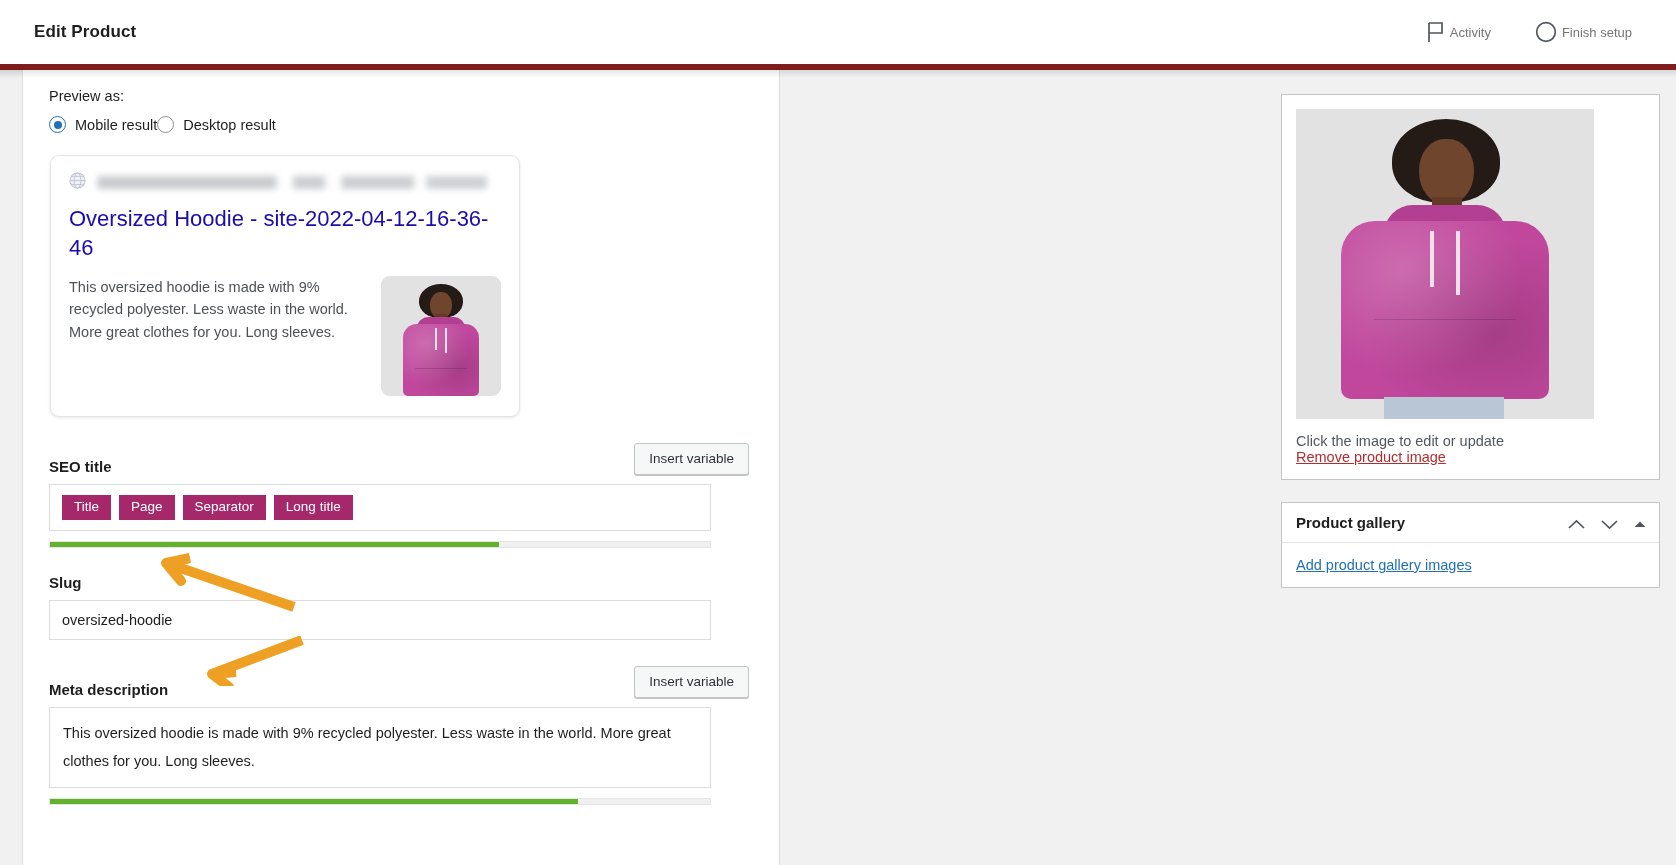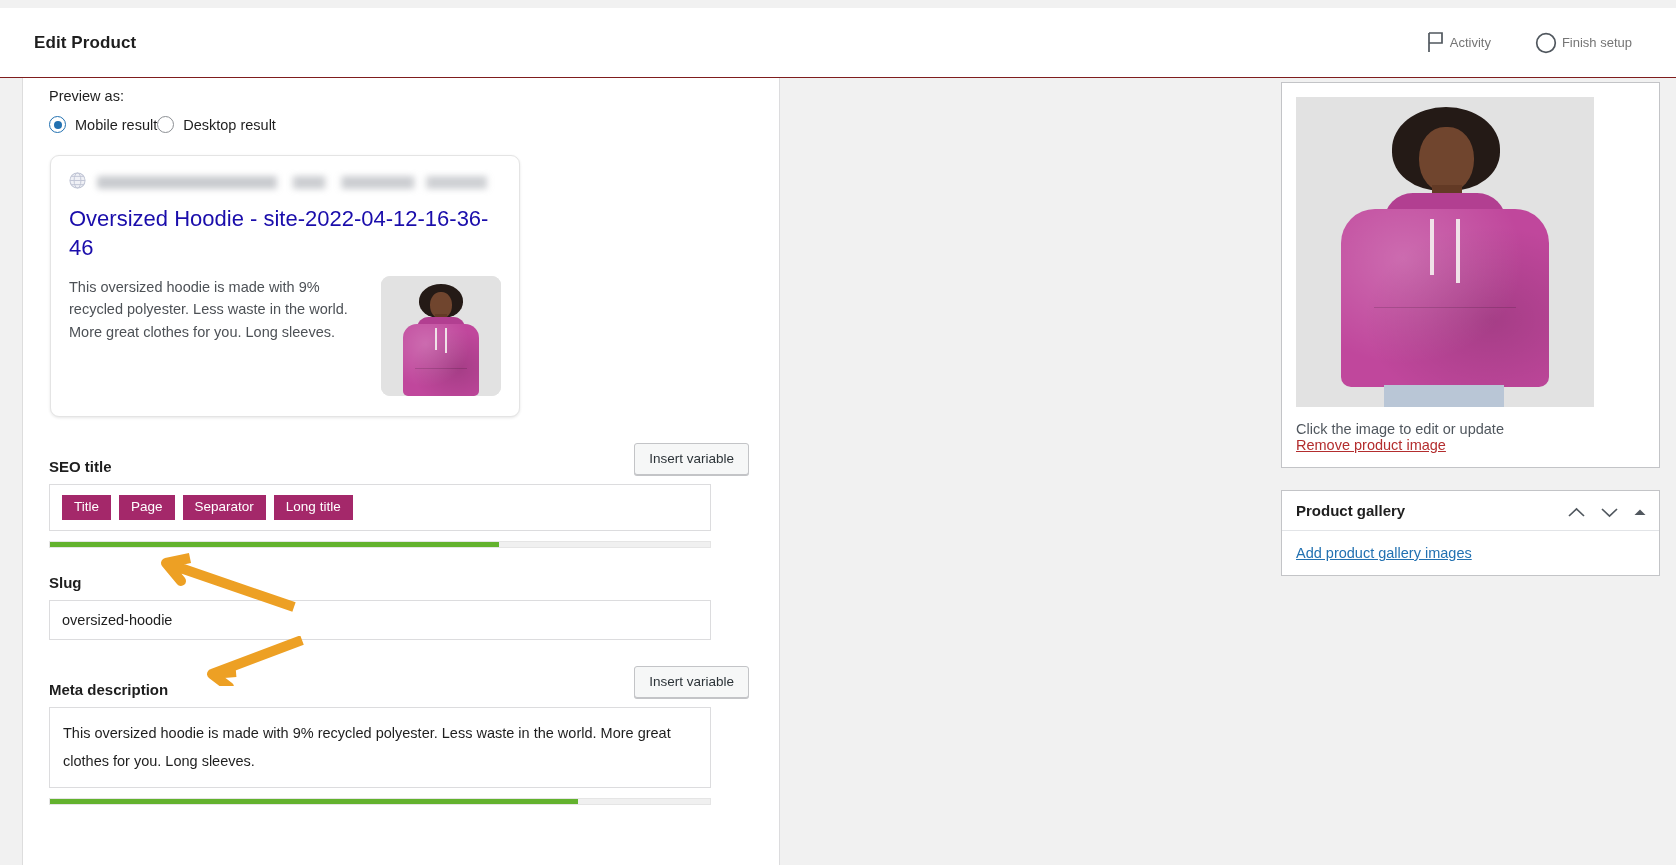--- a/index.html
+++ b/index.html
@@ -11,25 +11,25 @@
     background: #f1f1f1;
     font-family: "Liberation Sans", sans-serif;
     font-size: 14px;
     color: #32373c;
     position: relative;
   }
 
   
   .topbar {
     position: absolute;
-    top: 8px; left: 0;
+    top: 0; left: 0;
     width: 1676px;
     height: 70px;
     background: #ffffff;
-    border-bottom: 1px solid #7f1d1d;
+    border-bottom: 6px solid #7f1d1d;
     display: flex;
     align-items: center;
     justify-content: space-between;
     padding: 0 24px 0 34px;
     z-index: 30;
   }
   .page-title {
     font-size: 17px;
     font-weight: 700;
     color: #1e1e1e;
@@ -94,21 +94,21 @@
     width: 500px;
     height: 795px;
     background: #f1f1f1;
   }
   .side-col {
     position: absolute;
     top: 0; left: 1281px;
     width: 395px;
     height: 795px;
     background: #f1f1f1;
-    padding: 12px 16px 0 0;
+    padding: 24px 16px 0 0;
   }
   .side-rail {
     position: absolute;
     top: 0; left: 1281px;
     width: 1px; height: 795px;
     background: #dddddd;
   }
 
   
   .shadow-strip {

